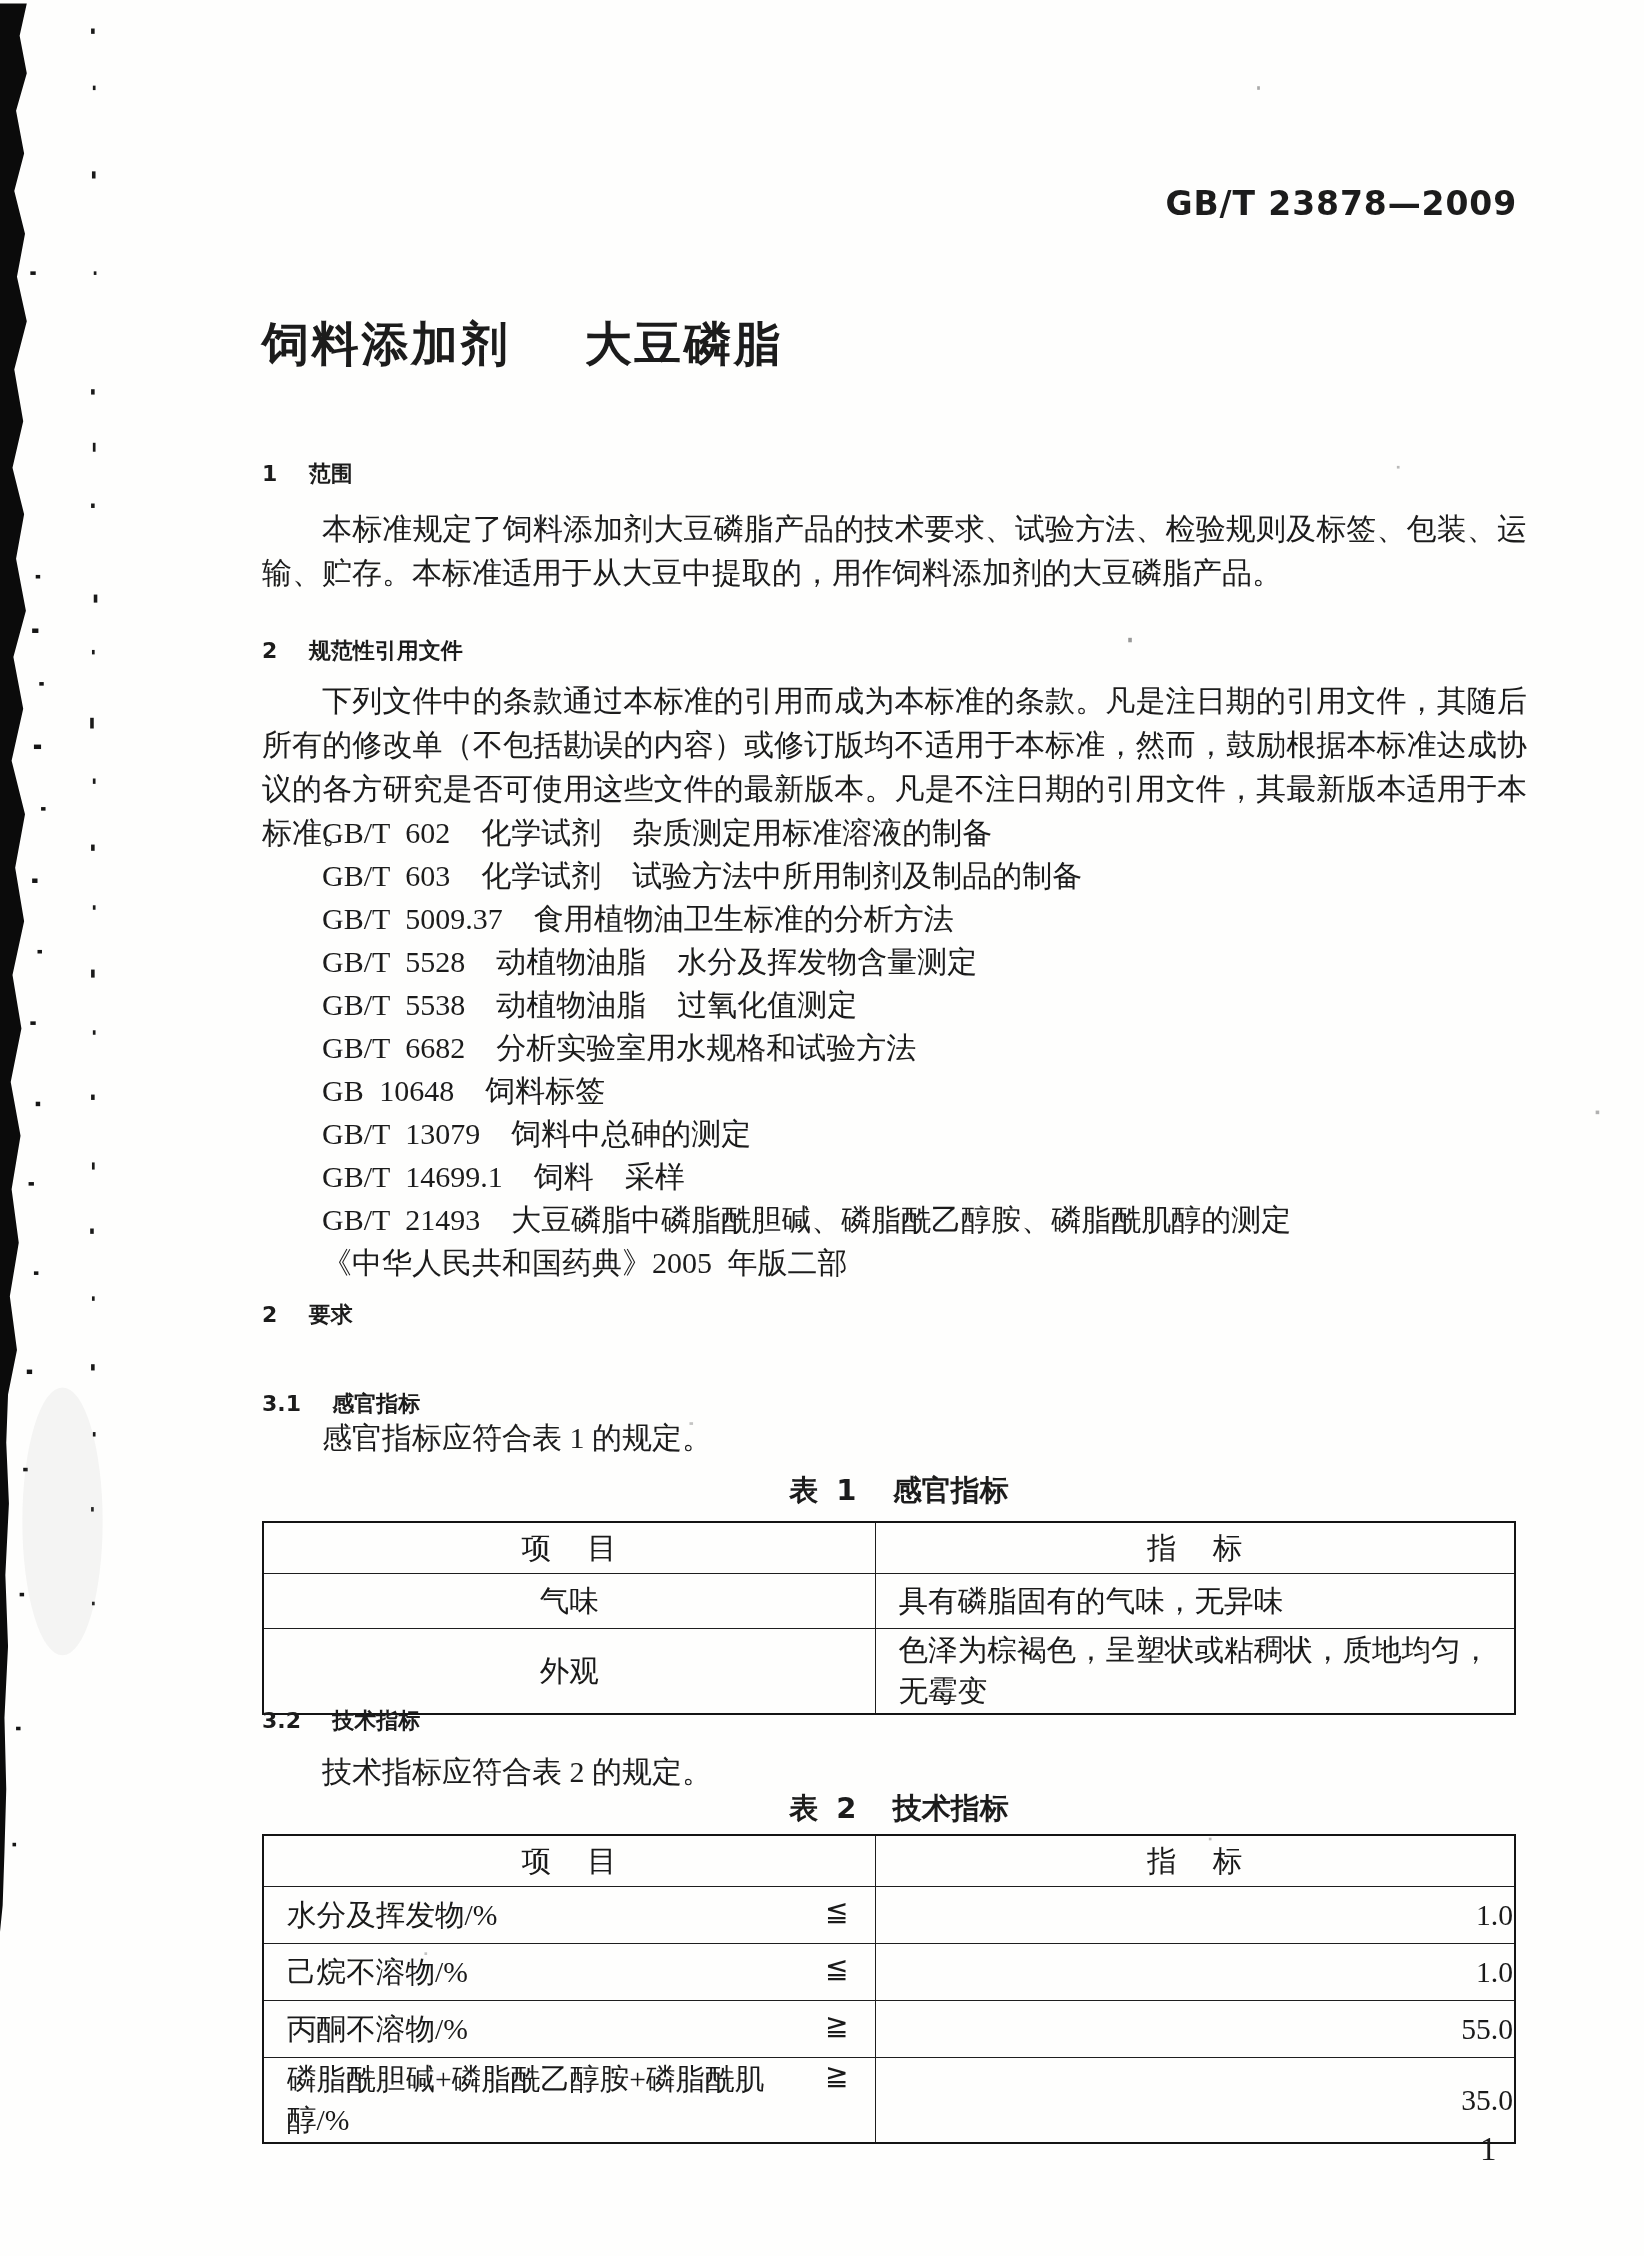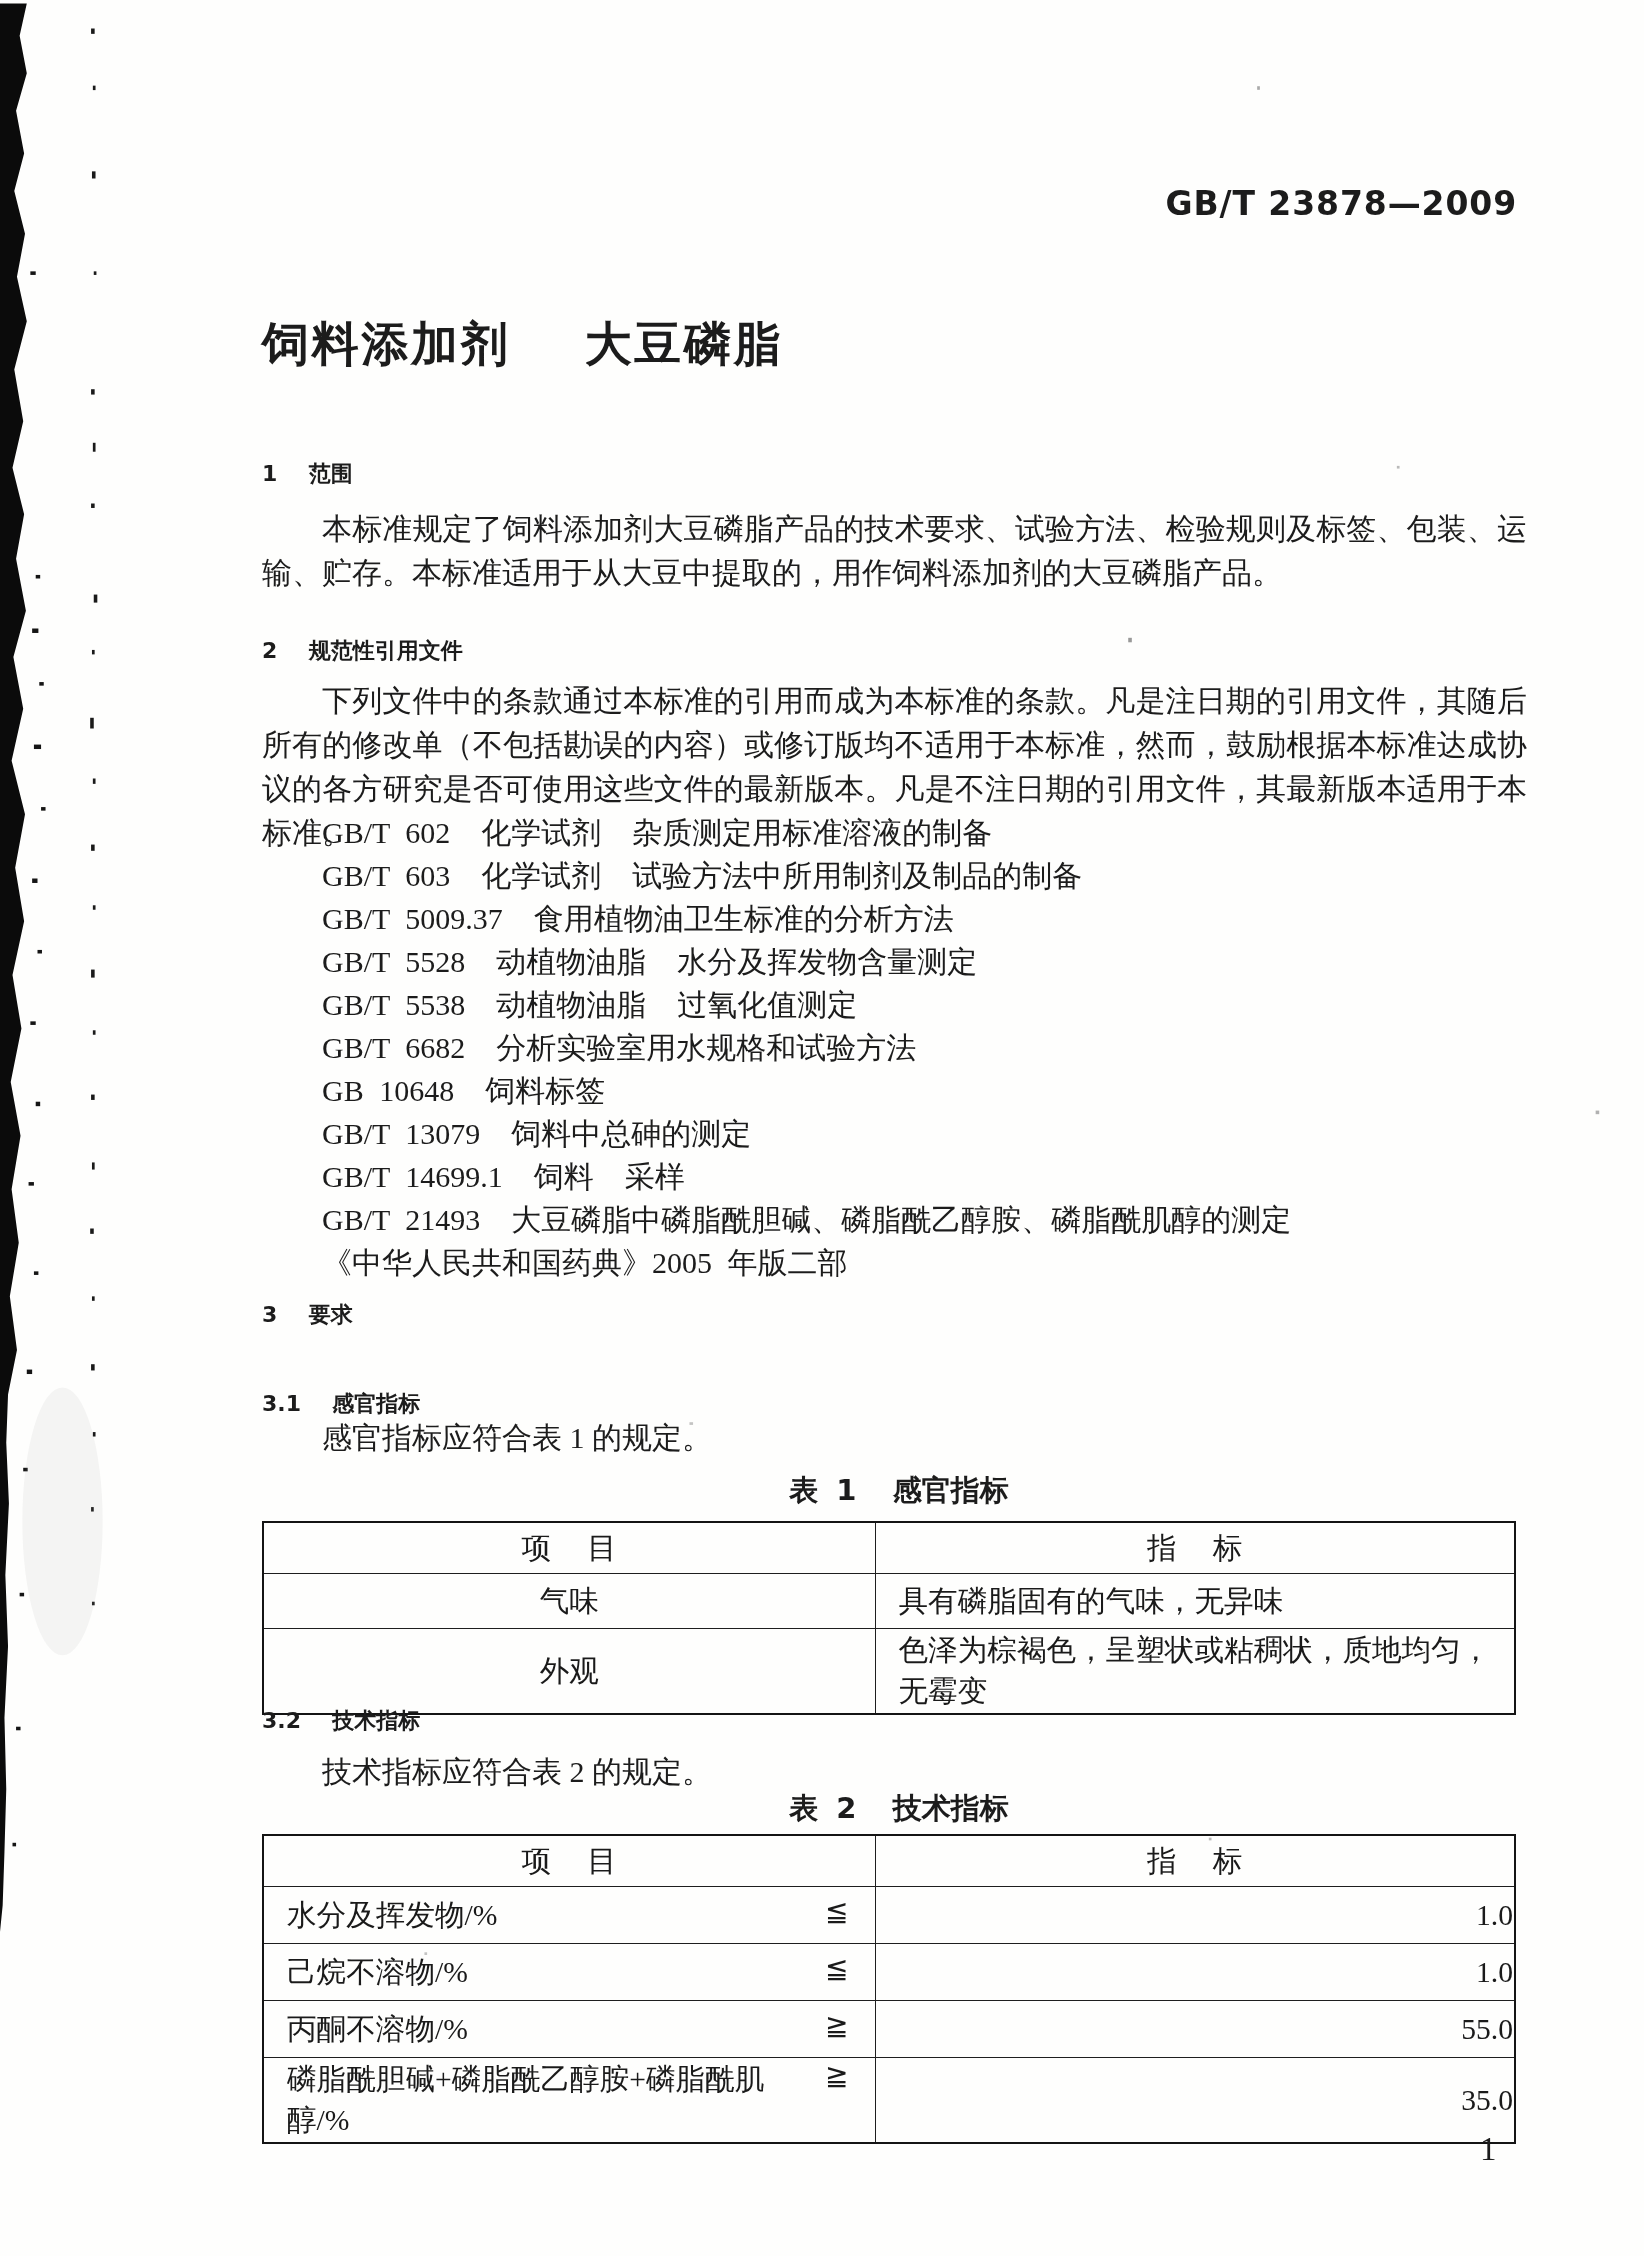--- a/index.html
+++ b/index.html
@@ -145,21 +145,21 @@
     <div class="ref-line">GB/T 5528  动植物油脂  水分及挥发物含量测定</div>
     <div class="ref-line">GB/T 5538  动植物油脂  过氧化值测定</div>
     <div class="ref-line">GB/T 6682  分析实验室用水规格和试验方法</div>
     <div class="ref-line">GB 10648  饲料标签</div>
     <div class="ref-line">GB/T 13079  饲料中总砷的测定</div>
     <div class="ref-line">GB/T 14699.1  饲料  采样</div>
     <div class="ref-line">GB/T 21493  大豆磷脂中磷脂酰胆碱、磷脂酰乙醇胺、磷脂酰肌醇的测定</div>
     <div class="ref-line">《中华人民共和国药典》2005 年版二部</div>
   </div>
 
-  <div id="s3-h" class="abs sec-h heiti prewrap">3  要求</div>
+  <div id="s3-h" class="abs sec-h heiti prewrap">2  要求</div>
   <div id="s31-h" class="abs sec-h heiti prewrap">3.1  感官指标</div>
   <div id="s31-p" class="abs single">感官指标应符合表 1 的规定。</div>
 
   <div id="t1-cap" class="abs tcap heiti prewrap">表 1  感官指标</div>
   <table id="table1" class="spec">
     <colgroup>
         <col style="width:612px">
         <col>
       </colgroup>
     <tbody>

